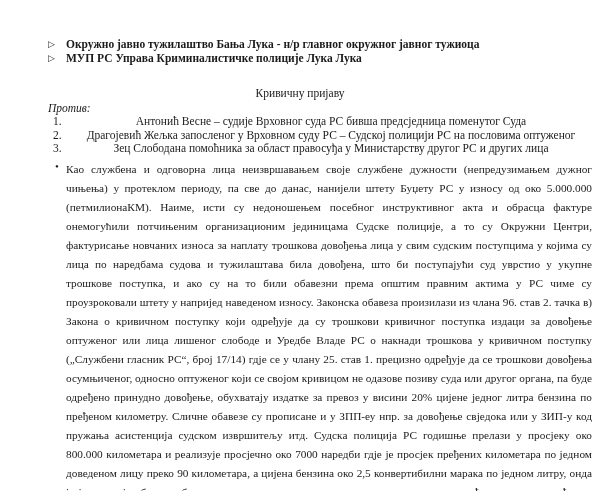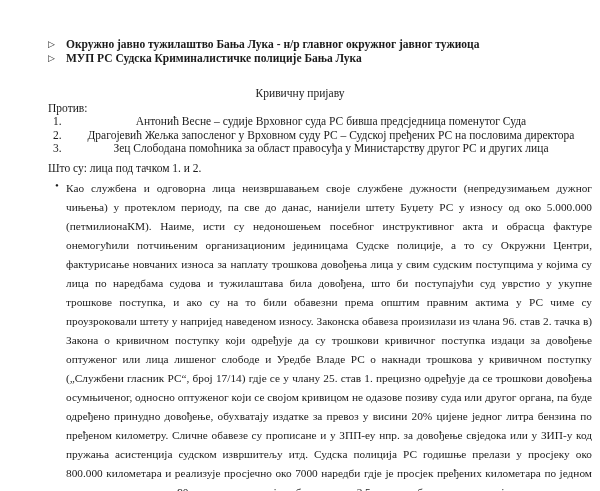--- a/index.html
+++ b/index.html
@@ -53,20 +53,21 @@
     margin: 22px -8px 0 -48px;
     text-align: center;
     font-size: 11.5px;
     line-height: 13.5px;
   }
   
   .against-label {
     margin-top: 1px;
     font-size: 11.5px;
     line-height: 13.5px;
+    font-style: italic;
   }
   .accused-row {
     font-size: 11.5px;
     line-height: 13.5px;
   }
   .num-marker {
     flex: 0 0 17px;
     margin-left: 5px;
   }
   .accused-text {
@@ -102,44 +103,43 @@
 
 <div class="page">
 
   <div class="recipients">
     <div class="row recipient-row">
       <span class="arrow-marker">▷</span>
       <span class="recipient-text">Окружно јавно тужилаштво Бања Лука - н/р главног окружног јавног тужиоца</span>
     </div>
     <div class="row recipient-row">
       <span class="arrow-marker">▷</span>
-      <span class="recipient-text">МУП РС Судска Криминалистичке полиције Бања Лука</span>
+      <span class="recipient-text">МУП РС Управа Криминалистичке полиције Лука Лука</span>
     </div>
   </div>
 
 
   <div class="doc-title">Кривичну пријаву</div>
 
   <div class="against-label">Против:</div>
 
   <div class="accused-list">
     <div class="row accused-row">
       <span class="num-marker">1.</span>
       <span class="accused-text">Антонић Весне – судије Врховног суда РС бивша предсједница поменутог Суда</span>
     </div>
     <div class="row accused-row">
       <span class="num-marker">2.</span>
-      <span class="accused-text">Драгојевић Жељка запосленог у Врховном суду РС – Судској пређених РС на пословима директора</span>
+      <span class="accused-text">Драгојевић Жељка запосленог у Врховном суду РС – Судској полицији РС на пословима оптуженог</span>
     </div>
     <div class="row accused-row">
       <span class="num-marker">3.</span>
       <span class="accused-text">Зец Слободана помоћника за област правосуђа у Министарству другог РС и других лица</span>
     </div>
   </div>
 
-  <div class="charge-intro">Што су: лица под тачком 1. и 2.</div>
 
   <div class="row body-row">
     <span class="dot-marker">•</span>
     <p class="body-text">Као службена и одговорна лица неизвршавањем своје службене дужности (непредузимањем дужног чињења) у протеклом периоду, па све до данас, нанијели штету Буџету РС у износу од око 5.000.000 (петмилионаКМ).  Наиме, исти су недоношењем посебног инструктивног акта и обрасца фактуре онемогућили потчињеним организационим јединицама Судске полиције, а то су Окружни Центри, фактурисање новчаних износа за наплату трошкова довођења лица у свим судским поступцима у којима су лица по наредбама судова и тужилаштава била довођена, што би поступајући суд уврстио у укупне трошкове поступка, и ако су на то били обавезни  према општим правним актима у РС чиме су проузроковали штету у напријед наведеном износу. Законска обавеза произилази из члана  96. став 2. тачка в) Закона о кривичном поступку који одређује да су трошкови кривичног поступка издаци за довођење оптуженог или лица лишеног слободе и Уредбе Владе РС о накнади трошкова у кривичном поступку („Службени гласник РС“, број 17/14) гдје се у члану 25. став 1.  прецизно одређује да се трошкови довођења осумњиченог, односно оптуженог који се својом кривицом не одазове позиву суда или другог органа, па буде одређено принудно довођење, обухватају издатке за превоз у висини 20% цијене једног литра бензина по пређеном километру. Сличне обавезе су прописане и у ЗПП-еу  нпр. за довођење свједока или у ЗИП-у код пружања асистенција судском извршитељу итд. Судска полиција РС годишње прелази у просјеку око 800.000 километара и реализује просјечно око 7000 наредби гдје је просјек пређених километара по једном доведеном лицу преко 90 километара, а цијена бензина око 2,5 конвертибилни марака по једном литру, онда је јасно да је обавезна била испостављати трошкове након сваког извршеног довођења лица по пређеном километру око 50 фенинга (20 % цијене једног литра бензина)  или просјечно око 45 конвертибилних марака по једној реализованој наредби, а што организационе јединици Судске полиције РС нису могле да учине услијед непостојања обрасца фактуре из члана 33. став 5. Уредбе, а што су пријављени имали обавезу да пропишу и донесу обзиром да према Закону они руководе Судском</p>
   </div>
 
 </div>
 
 </body></html>

